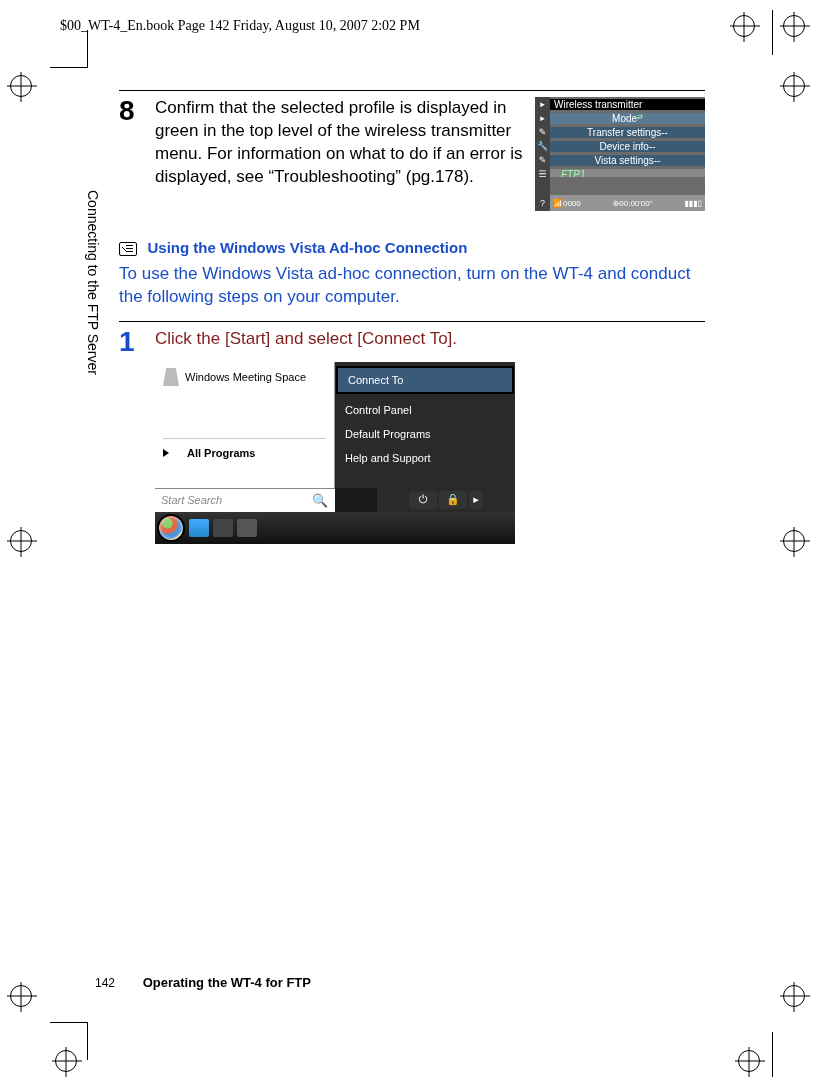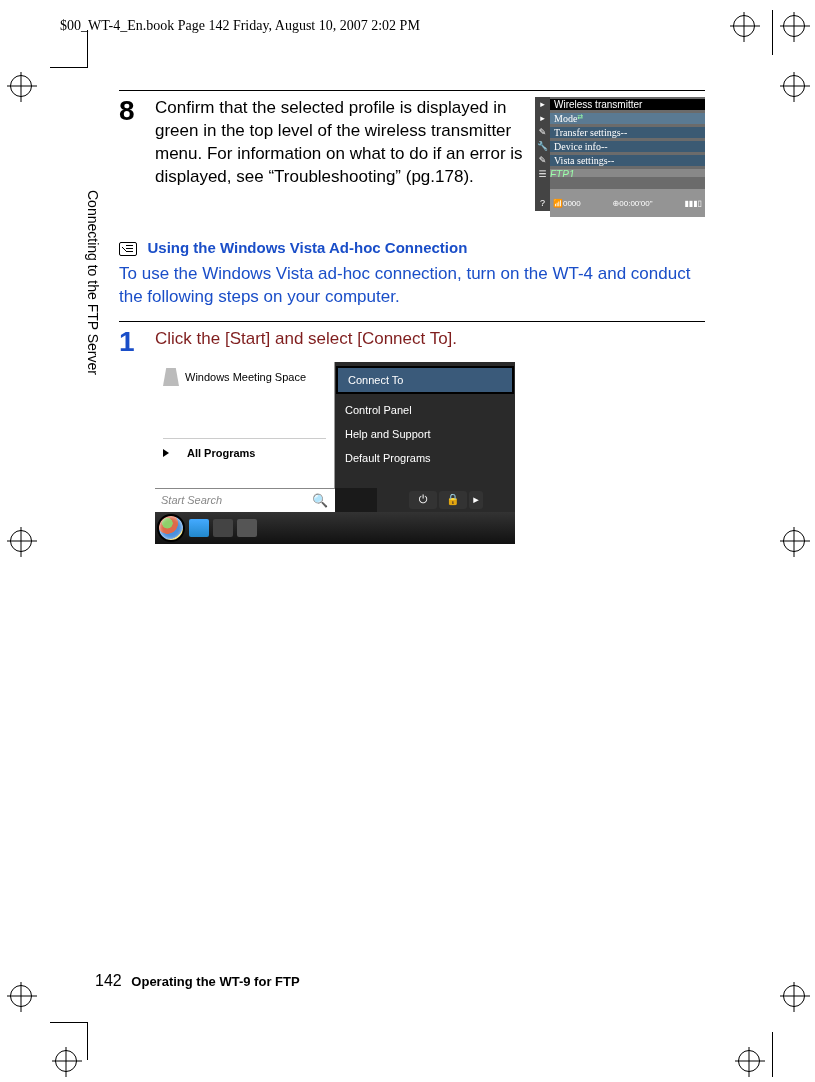--- a/index.html
+++ b/index.html
@@ -87,24 +87,24 @@
       width: 170px;
       flex-shrink: 0;
       background: #6b6b6b;
       font-size: 10px;
       color: #fff;
       font-family: Arial, sans-serif;
     }
     .cm-row { display: flex; align-items: center; height: 14px; }
     .cm-icon { width: 15px; height: 14px; background: #444; display: flex; align-items: center; justify-content: center; font-size: 9px; }
     .cm-title { background: #000; flex: 1; padding: 0 4px; }
-    .cm-item { background: #3b5a73; flex: 1; padding: 0 4px; display: flex; justify-content: flex-start; font-family: Liberation Serif, serif; }
+    .cm-item { background: #3b5a73; flex: 1; padding: 0 4px; display: flex; justify-content: center; }
     .cm-item.light { background: #5a7a93; }
-    .cm-ftp { background: #888; color: #9bffaa; flex: 1; padding-left: 0; font-style: italic; }
-    .cm-status { background: #949494; flex: 1; height: 28px; display: flex; align-items: center; padding: 0 3px; font-size: 8px; justify-content: space-between; }
+    .cm-ftp { background: #888; color: #9bffaa; flex: 1; padding-left: 11px; font-style: italic; }
+    .cm-status { background: #949494; flex: 1; height: 16px; display: flex; align-items: center; padding: 0 3px; font-size: 8px; justify-content: space-between; }
     .cm-gap { background: #6b6b6b; height: 22px; }
     .signal { color: #9bffaa; font-size: 7px; }
 
     .note-section { margin-top: 28px; margin-left: 24px; }
     .note-icon {
       display: inline-block;
       width: 18px; height: 14px;
       border: 1.5px solid #000;
       border-radius: 2px;
       position: relative;
@@ -200,21 +200,21 @@
       box-shadow: inset 0 0 4px #fff;
     }
     .tbicon { width:20px; height:18px; background:#ddd; border-radius:2px;}
 
     .footer {
       position: absolute;
       bottom: 0;
       left: 0;
       font-size: 13px;
     }
-    .footer .pgnum { font-size: 16px; margin-right: 6px;}
+    .footer .pgnum { font-size: 12px; margin-right: 24px;}
     .footer .ftitle { font-weight: bold; }
 
   </style>
 </head>
 <body>
 
 <div class="print-header">$00_WT-4_En.book  Page 142  Friday, August 10, 2007  2:02 PM</div>
 
 <div class="reg-mark reg-tl"></div>
 <div class="reg-mark reg-tr"></div>
@@ -318,22 +318,22 @@
         </div>
         <div class="vleft-div"></div>
         <div class="allprog">
           <div class="tri"></div>
           <span>All Programs</span>
         </div>
       </div>
       <div class="vright">
         <div class="vitem hl">Connect To</div>
         <div class="vitem">Control Panel</div>
+        <div class="vitem">Default Programs</div>
         <div class="vitem">Help and Support</div>
-        <div class="vitem">Default Programs</div>
       </div>
     </div>
     <div class="vista-bottom">
       <div class="search">
         <span>Start Search</span>
         <span class="mag">🔍</span>
       </div>
       <div class="btns">
         <div class="pbtn">⏻</div>
         <div class="pbtn">🔒</div>
@@ -343,15 +343,15 @@
   </div>
   <div class="taskbar">
     <div class="orb"></div>
     <div class="tbicon" style="background:linear-gradient(#4af,#28c);"></div>
     <div class="tbicon" style="background:#444;"></div>
     <div class="tbicon" style="background:#555;"></div>
   </div>
 
   <div class="footer">
     <span class="pgnum">142</span>
-    <span class="ftitle">Operating the WT-9 for FTP</span>
+    <span class="ftitle">Operating the WT-4 for FTP</span>
   </div>
 </div>
 
 </body></html>

